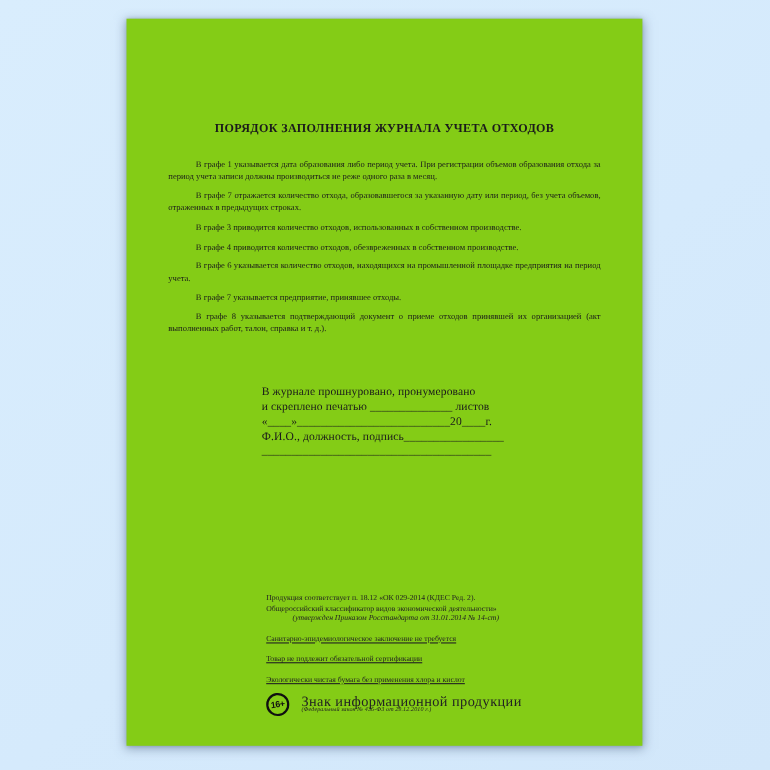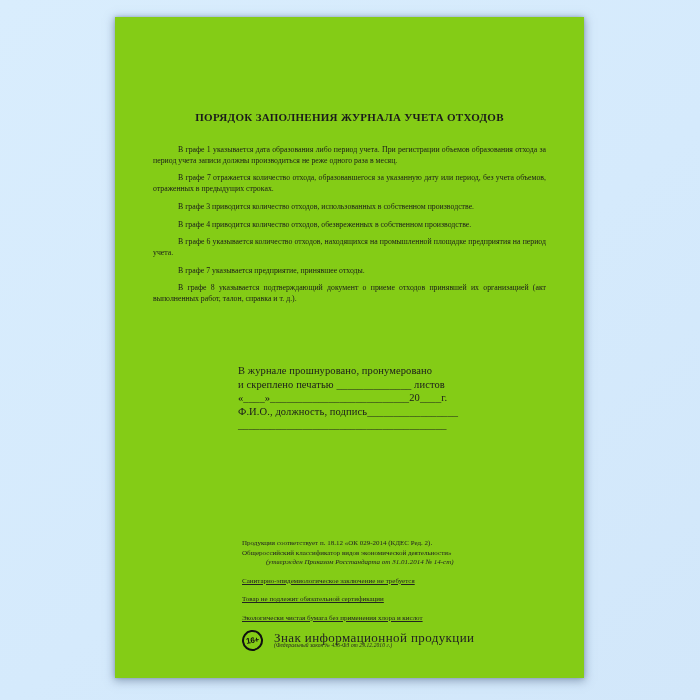--- a/index.html
+++ b/index.html
@@ -47,21 +47,21 @@
   }
   .body-text p {
     margin: 0;
     text-indent: 25px;
   }
   .body-text p + p {
     margin-top: 7px;
   }
   .stitch {
     position: absolute;
-    top: 347px;
+    top: 333px;
     left: 123px;
     width: 216px;
     font-size: 10.5px;
     line-height: 13.5px;
     white-space: nowrap;
   }
   .stitch .s-line {
     letter-spacing: 0.1px;
   }
   .stitch .mp {

